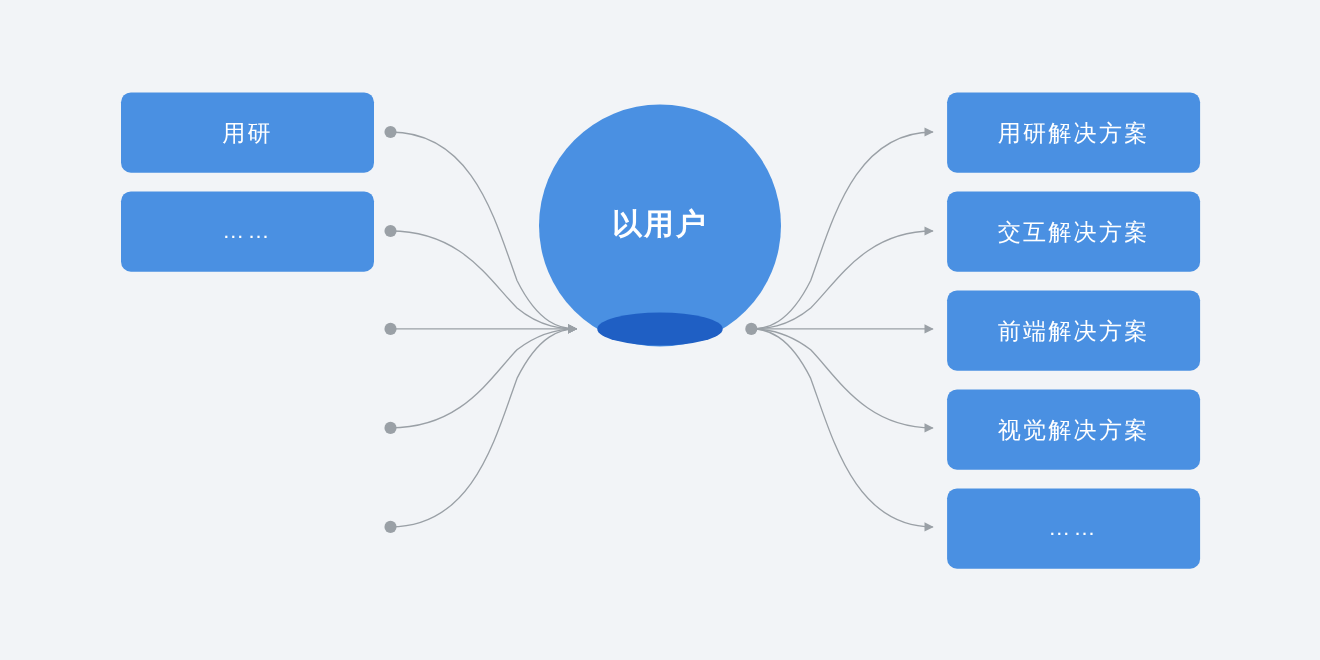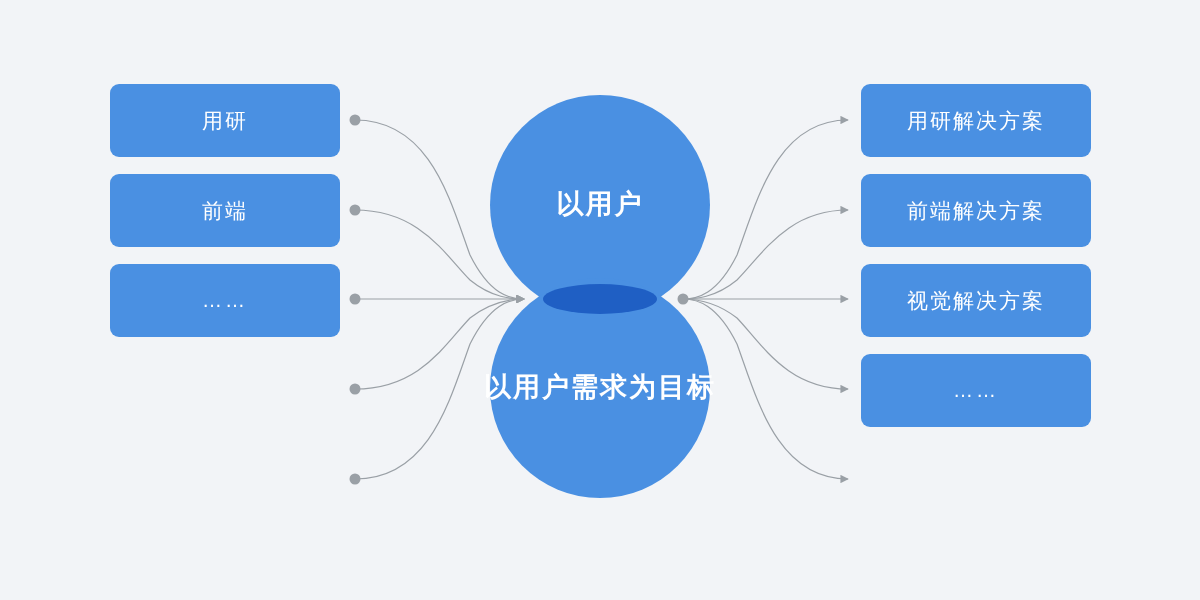--- a/index.html
+++ b/index.html
@@ -53,21 +53,21 @@
     letter-spacing: 3px;
   }
   .circle {
     position: absolute;
     width: 220px;
     height: 220px;
     border-radius: 50%;
     background: #4a90e2;
     color: #ffffff;
     display: flex;
-    flex-direction: row;
+    flex-direction: column;
     align-items: center;
     justify-content: center;
     font-size: 27px;
     font-weight: bold;
     letter-spacing: 2px;
     line-height: 1.32;
     z-index: 2;
     user-select: none;
   }
   #circle-top    { left: 490px; top: 95px; }
@@ -121,47 +121,43 @@
       <path d="M 683 299 C 697 299 717 304 737 344 C 757 399 777 479 848 479" marker-end="url(#arrow)"></path>
     </g>
 
     <circle cx="683" cy="299" r="5.5" fill="#9aa0a6"></circle>
   </svg>
 
   <div id="col-left" class="col">
     <div class="node-box">
       <span>用研</span>
     </div>
-    <div class="node-box">
-      <span>前端</span>
-    </div>
     <div class="node-box ellipsis">
       <span>……</span>
     </div>
   </div>
 
   <div id="col-right" class="col">
     <div class="node-box">
       <span>用研解决方案</span>
+    </div>
+    <div class="node-box">
+      <span>交互解决方案</span>
     </div>
     <div class="node-box">
       <span>前端解决方案</span>
     </div>
     <div class="node-box">
       <span>视觉解决方案</span>
     </div>
     <div class="node-box ellipsis">
       <span>……</span>
     </div>
   </div>
 
   <div id="circle-top" class="circle">
     <span class="circle-line">以用户</span>
   </div>
 
-  <div id="circle-bottom" class="circle">
-    <span class="circle-line">以用户需求</span>
-    <span class="circle-line">为目标</span>
-  </div>
 
   <div id="lens"></div>
 
 </div>
 
 </body></html>

